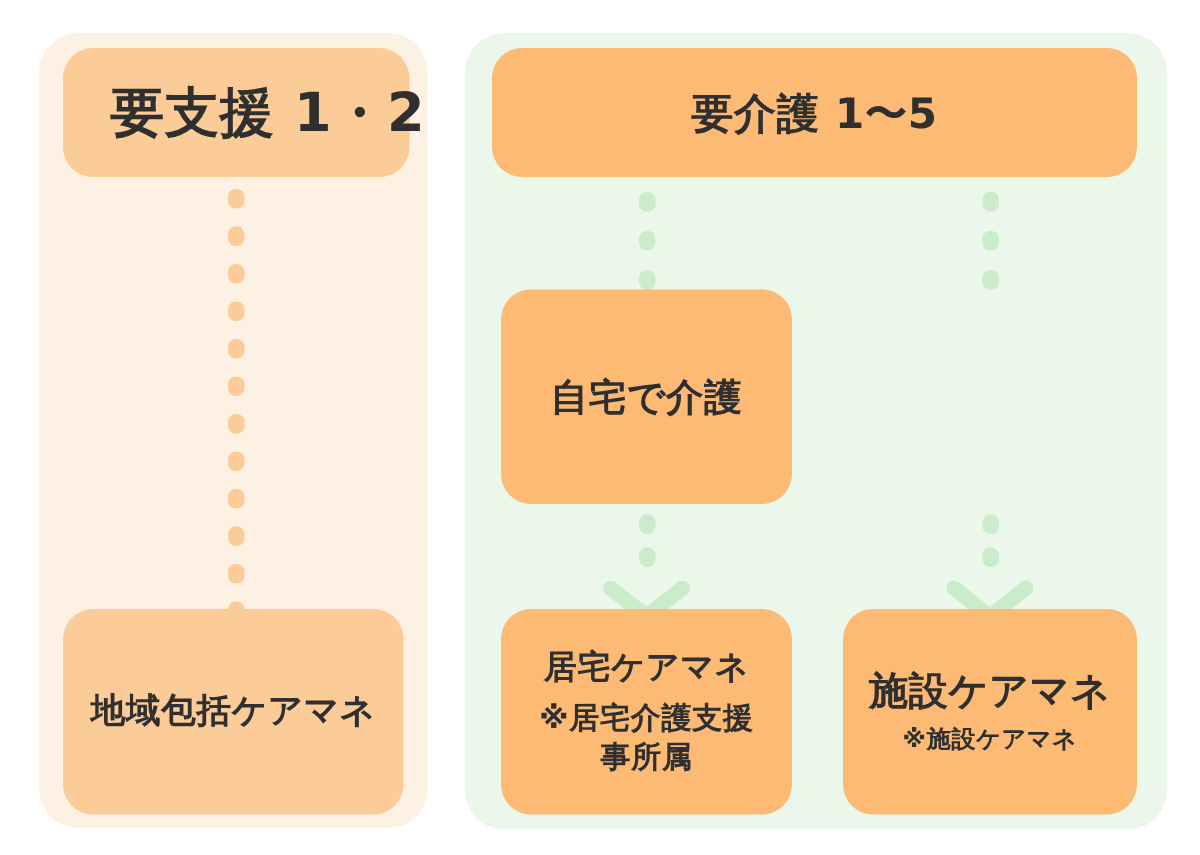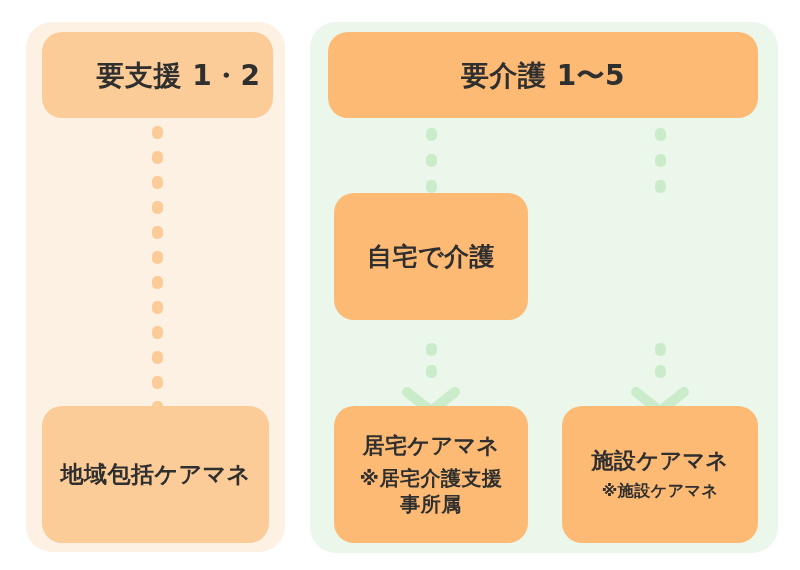--- a/index.html
+++ b/index.html
@@ -71,21 +71,21 @@
     margin-top: 6px;
   }
 
   
   #card-support-level {
     left: 42px;
     top: 32px;
     width: 231px;
     height: 86px;
   }
-  #card-support-level .card-title { font-size: 28px; margin-left: 42px; }
+  #card-support-level .card-title { font-size: 36px; margin-left: 42px; }
 
   #card-community-manager {
     left: 42px;
     top: 406px;
     width: 227px;
     height: 137px;
   }
   #card-community-manager .card-title { font-size: 23px; }
 
   #card-care-level {
@@ -93,21 +93,21 @@
     top: 32px;
     width: 430px;
     height: 86px;
   }
   #card-care-level .card-title { font-size: 28px; }
 
   #card-home-care {
     left: 334px;
     top: 193px;
     width: 194px;
-    height: 127px;
+    height: 143px;
   }
   #card-home-care .card-title { font-size: 25px; }
 
   #card-facility-admission {
     left: 562px;
     top: 193px;
     width: 196px;
     height: 143px;
   }
   #card-facility-admission .card-title { font-size: 25px; }
@@ -122,21 +122,21 @@
   #card-home-manager .card-title { font-size: 22px; }
   #card-home-manager .card-note { font-size: 20px; white-space: normal; }
 
   #card-facility-manager {
     left: 562px;
     top: 406px;
     width: 196px;
     height: 137px;
     padding: 0 6px;
   }
-  #card-facility-manager .card-title { font-size: 22px; }
+  #card-facility-manager .card-title { font-size: 26px; }
   #card-facility-manager .card-note { font-size: 16px; white-space: normal; }
 
   
   .connector {
     position: absolute;
     display: flex;
     flex-direction: column;
     align-items: center;
   }
   .conn-dot {

